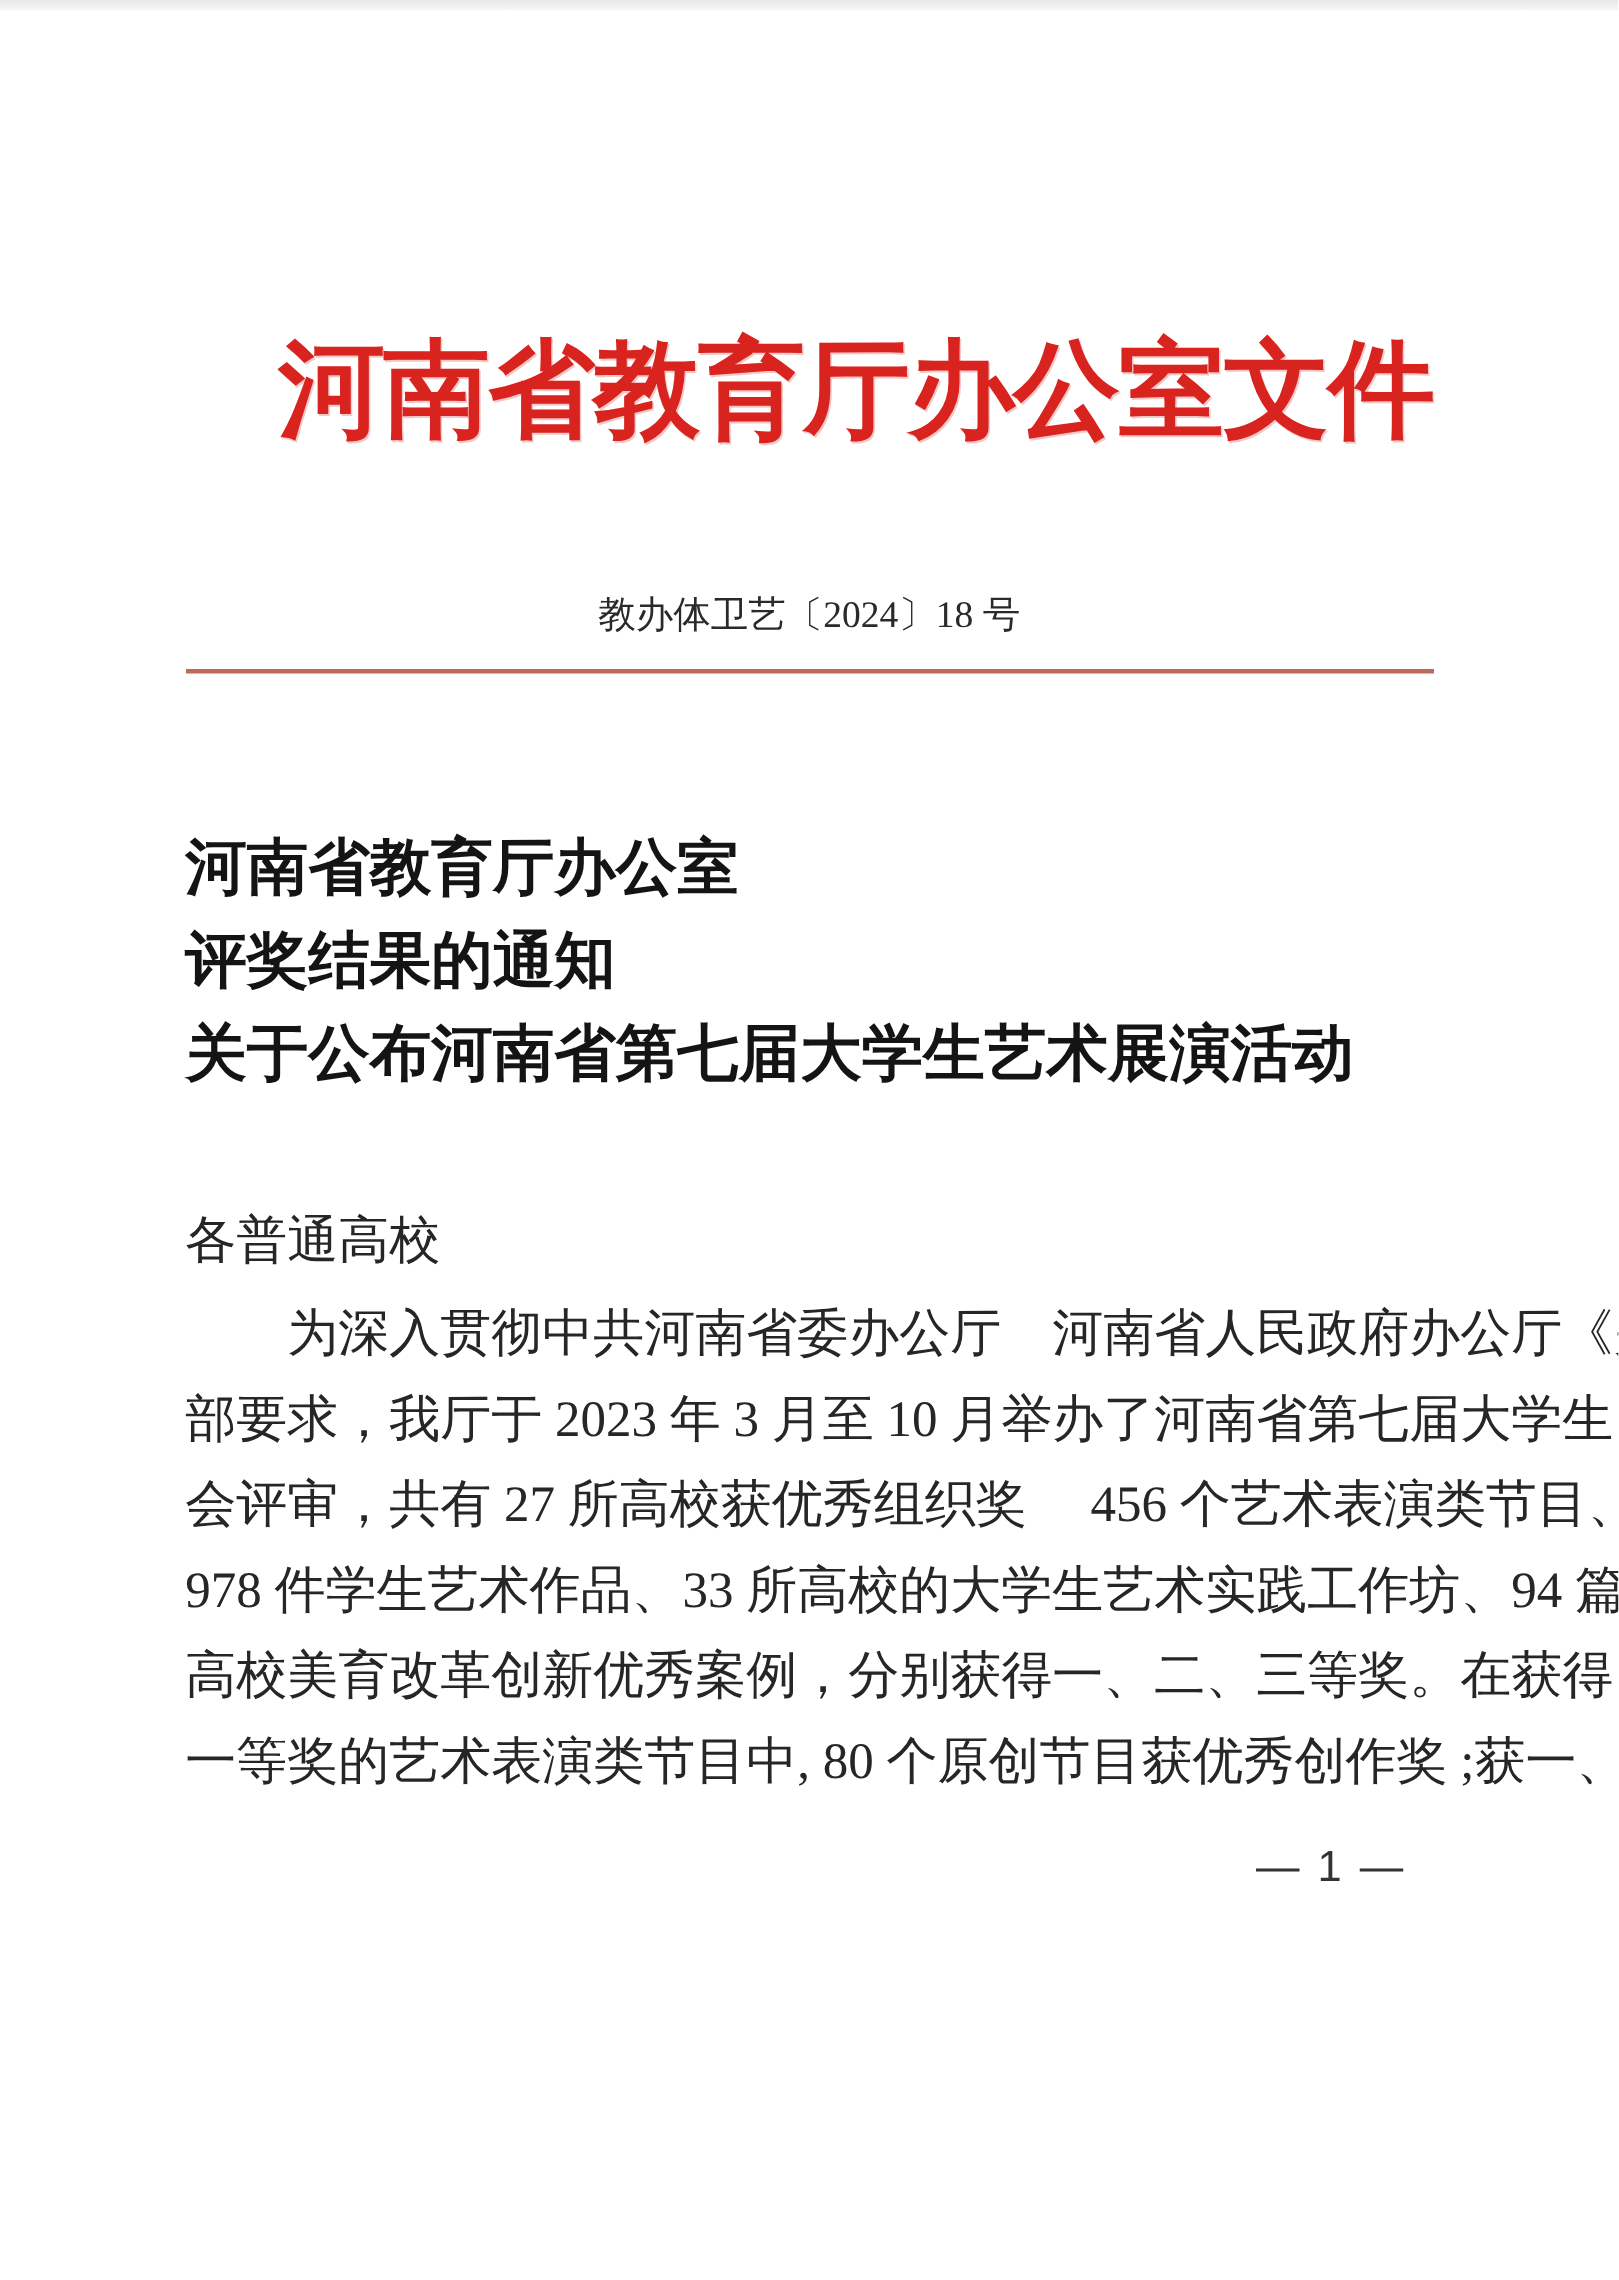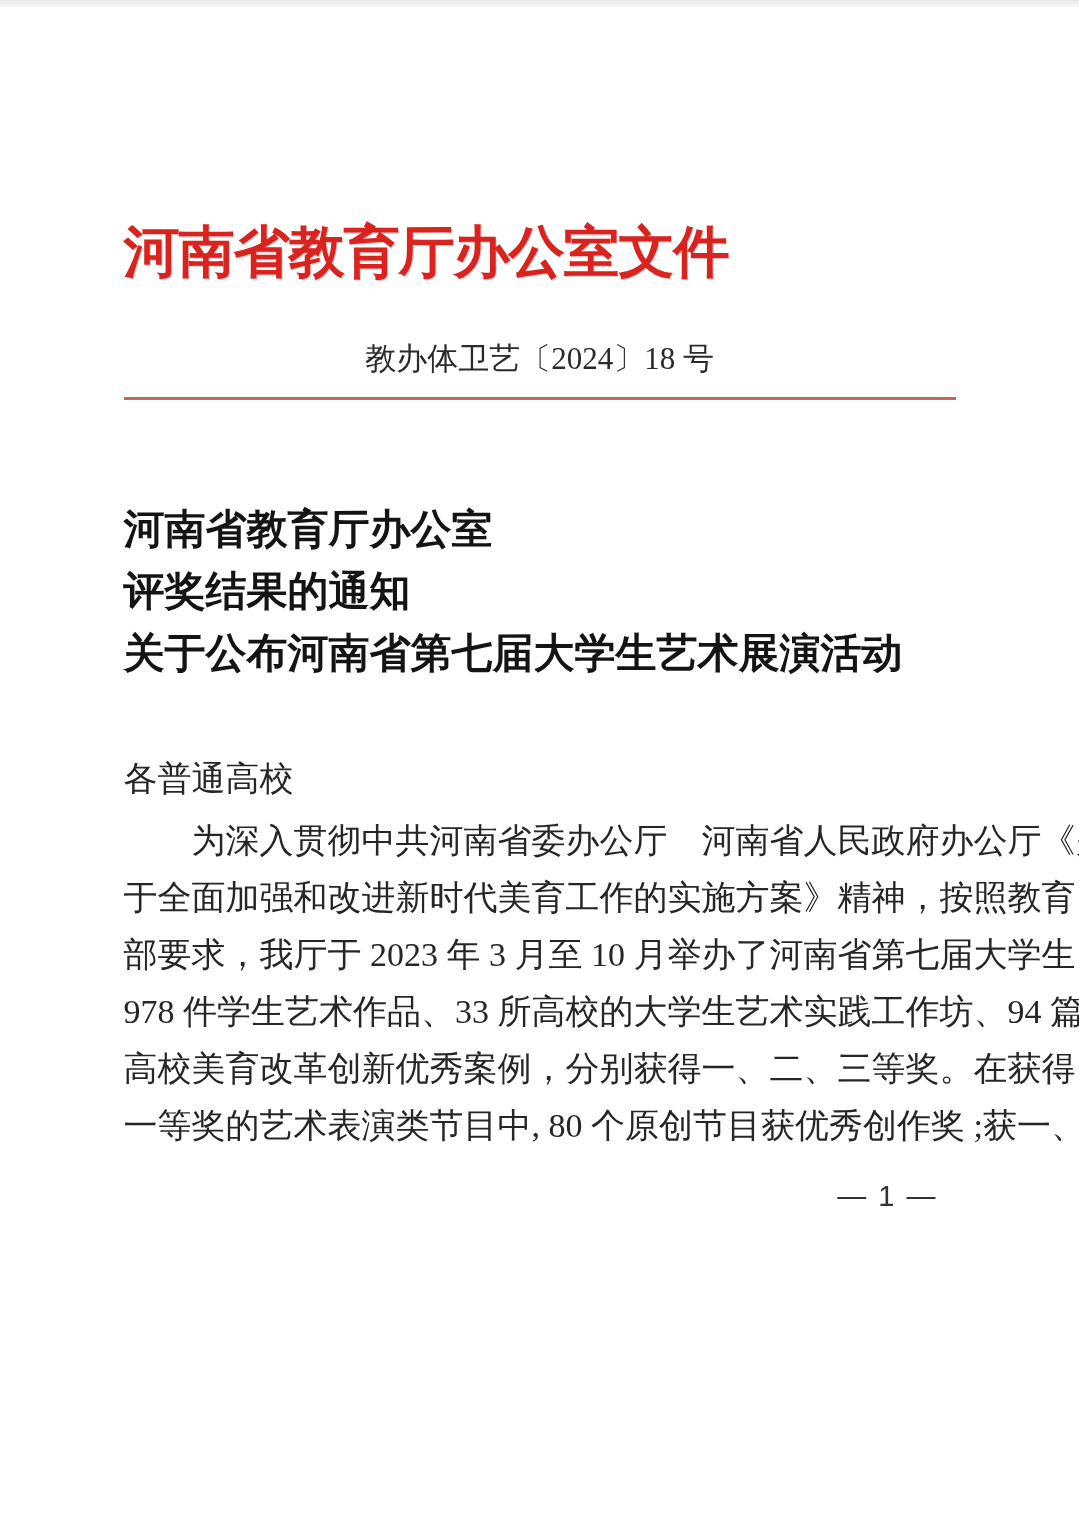--- a/index.html
+++ b/index.html
@@ -22,32 +22,32 @@
     top: 0; left: 0; right: 0;
     height: 7px;
     background: linear-gradient(#e7e7e7, #f8f8f8);
   }
   .doc {
     width: 832px;
     margin: 0 auto;
     padding-top: 222px;
   }
   .red-header {
-    font-size: 56px;
+    font-size: 71px;
     font-weight: bold;
     color: #d8231e;
-    text-align: left;
+    text-align: right;
     letter-spacing: -1px;
     line-height: 1.1;
     white-space: nowrap;
     text-shadow: 1px 1px 0 rgba(216,35,30,0.25);
   }
   .doc-number {
-    margin-top: 56px;
-    font-size: 31px;
+    margin-top: 96px;
+    font-size: 25px;
     color: #2a2a2a;
     text-align: center;
     line-height: 1.2;
   }
   .red-divider {
     margin-top: 20px;
     height: 3px;
     background: #c06a5c;
     border: none;
   }
@@ -107,22 +107,22 @@
     <div class="title-block">
       <div>河南省教育厅办公室</div>
       <div>评奖结果的通知</div>
       <div>关于公布河南省第七届大学生艺术展演活动</div>
     </div>
 
     <div class="salutation">各普通高校</div>
 
     <div class="paragraph">
       <div class="body-line first">为深入贯彻中共河南省委办公厅　河南省人民政府办公厅《关</div>
-      <div class="body-line">于全面加强和改进新时代美育工作的实施方案》精神，按照教育</div>
       <div class="body-line">部要求，我厅于 2023 年 3 月至 10 月举办了河南省第七届大学生</div>
+      <div class="body-line">会评审，共有 27 所高校获优秀组织奖　 456 个艺术表演类节目、</div>
       <div class="body-line">978 件学生艺术作品、33 所高校的大学生艺术实践工作坊、94 篇</div>
       <div class="body-line">高校美育改革创新优秀案例，分别获得一、二、三等奖。在获得</div>
       <div class="body-line">一等奖的艺术表演类节目中, 80 个原创节目获优秀创作奖 ;获一、</div>
     </div>
 
     <div class="page-number">— 1 —</div>
 
   </div>
 </div>
 

